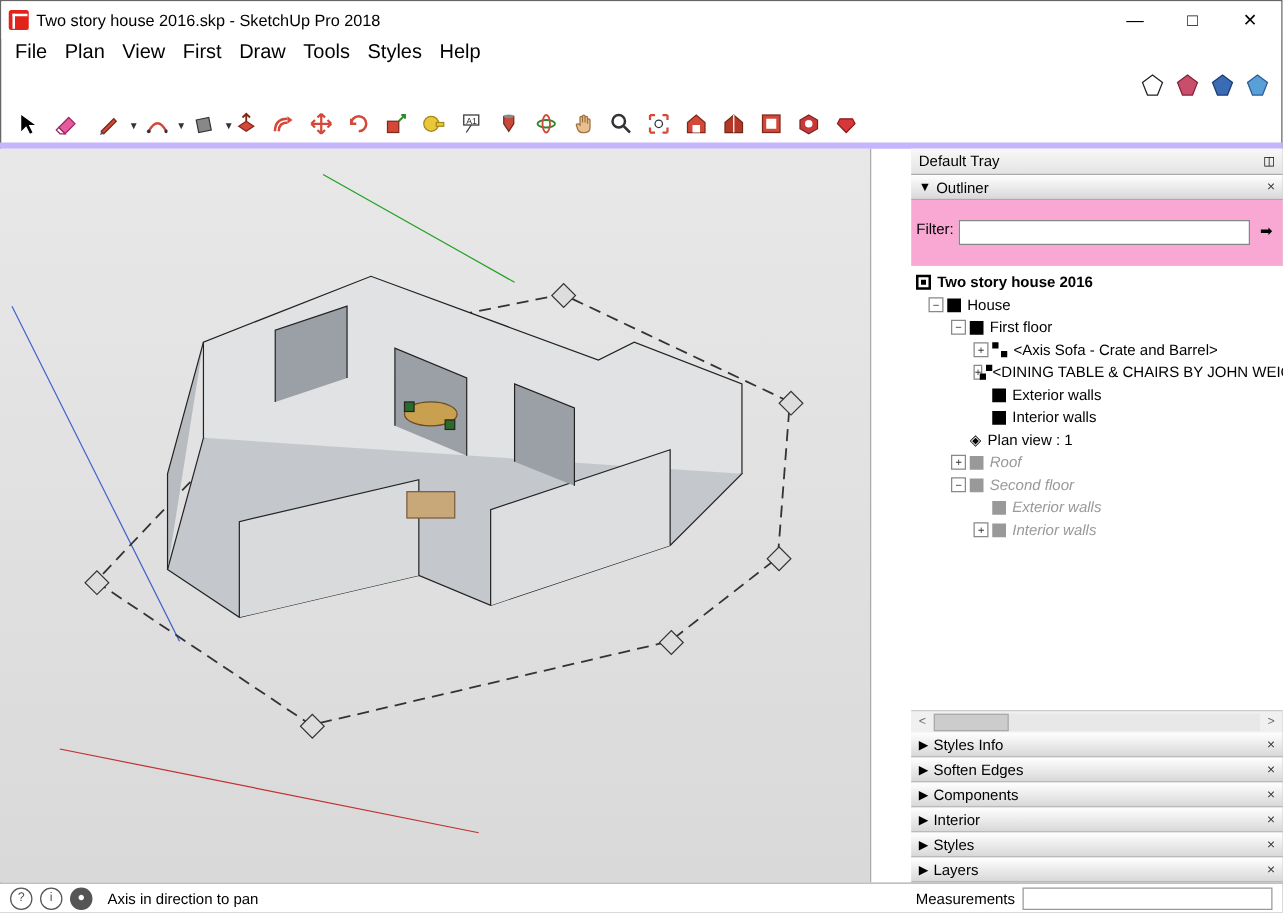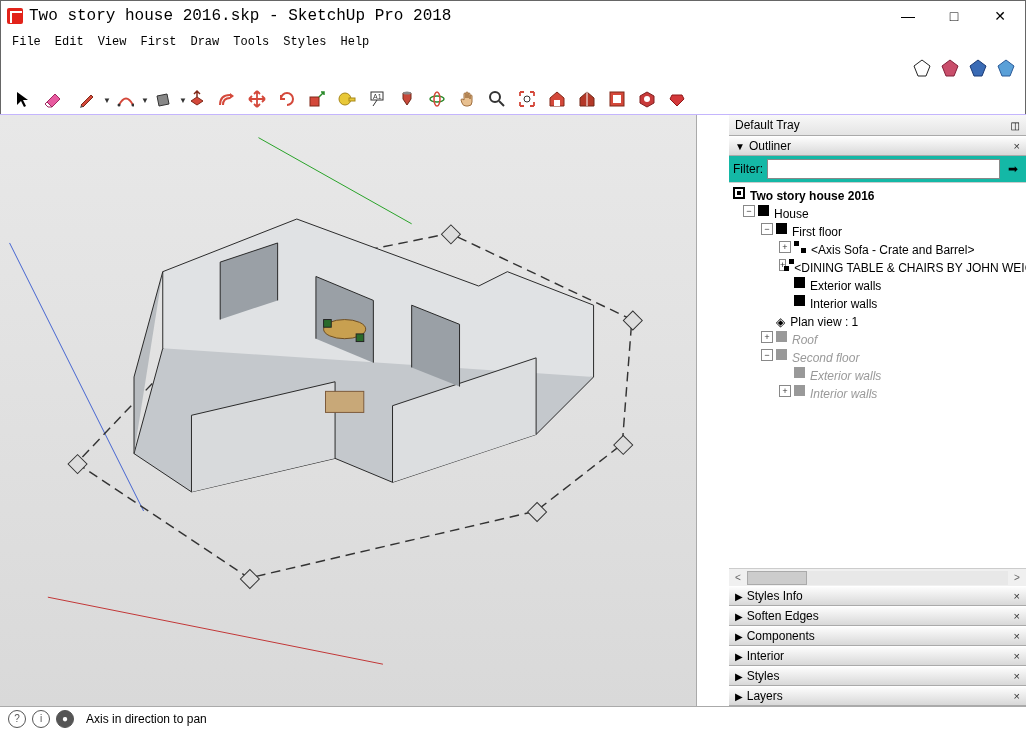--- a/index.html
+++ b/index.html
@@ -1,43 +1,43 @@
 <!DOCTYPE html>
 <html><head>
 <meta charset="utf-8">
 <style>
 * { box-sizing: border-box; margin: 0; padding: 0; }
 body { font-family: "Segoe UI", Tahoma, sans-serif; font-size: 12px; background: #fff; width: 1026px; height: 730px; overflow: hidden; border: 1px solid #666; }
 .titlebar { height: 30px; display: flex; align-items: center; padding: 0 2px 0 6px; background: #fff; }
 .titlebar .appicon { width: 16px; height: 16px; background: #e2231a; border-radius: 2px; margin-right: 6px; position: relative; }
 .titlebar .appicon::after{content:"";position:absolute;left:3px;top:3px;width:10px;height:10px;border:2px solid #fff;border-right:none;border-bottom:none;}
-.titlebar .title { flex: 1; font-size: 16px; font-family: Liberation Mono, monospace; }
+.titlebar .title { flex: 1; font-size: 13px; }
 .winbtns { display: flex; }
 .winbtn { width: 46px; height: 30px; display: flex; align-items: center; justify-content: center; font-size: 14px; font-family: "Segoe MDL2 Assets", sans-serif; }
-.menubar { height: 22px; display: flex; align-items: center; padding: 0 4px; font-size: 12px; font-family: Liberation Mono, monospace; }
+.menubar { height: 22px; display: flex; align-items: center; padding: 0 4px; font-size: 16px; }
 .menubar span { padding: 2px 7px; }
 .toprow { height: 30px; display: flex; justify-content: flex-end; align-items: center; padding-right: 8px; gap: 6px;}
 .toprow .ticon{width:22px;height:22px;display:flex;align-items:center;justify-content:center;}
 .toolbar { height: 32px; display: flex; align-items: center; padding: 0 8px; gap: 2px; }
 .toolbar .tb { width: 28px; height: 26px; display: flex; align-items: center; justify-content: center; position:relative; }
 .toolbar .tb .dd{position:absolute;right:-6px;top:10px;font-size:8px;color:#333}
 .toolbar .tbg{width:36px}
-.content { position: absolute; top: 114px; bottom: 24px; left: 0; right: 0; display: flex; border-top:1px solid #c4b5fd;gap:32px; }
+.content { position: absolute; top: 114px; bottom: 24px; left: 0; right: 0; display: flex; border-top:5px solid #c4b5fd;gap:32px; }
 .viewport { flex: 1; background: linear-gradient(#e8e8e8,#d9d9d9); position: relative; overflow:hidden; border-right: 1px solid #aaa; }
 .tray { width: 297px; background: #f0f0f0; display: flex; flex-direction: column; }
 .trayhdr { background: linear-gradient(#f8f8f8,#e4e4e4); border-bottom: 1px solid #aaa; padding: 3px 6px; font-size: 12px; display:flex; align-items:center; }
 .trayhdr .pin{margin-left:auto;font-size:10px}
 .panelhdr { background: linear-gradient(#fdfdfd,#d8d8d8); border-top:1px solid #fff;border-bottom: 1px solid #aaa; padding: 2px 6px; display: flex; align-items: center; }
 .panelhdr .arrow{margin-right:4px;font-size:10px}
 .panelhdr .x{margin-left:auto;font-size:11px;color:#333}
-.filterrow{display:flex;align-items:center;padding:3px 4px;background:#14b8a6;border-bottom:1px solid #ccc}
+.filterrow{display:flex;align-items:flex-start;padding:16px 4px;background:#f9a8d4;border-bottom:1px solid #ccc}
 .filterrow input{flex:1;height:20px;border:1px solid #888;padding:0 4px;font-size:12px;margin:0 4px}
 .filterrow .go{width:18px;height:18px;display:flex;align-items:center;justify-content:center}
 .tree{flex:1;background:#fff;overflow:auto;padding:4px 2px;font-size:12px;line-height:18px}
-.tree .row{display:flex;white-space:nowrap;padding:0 2px}
+.tree .row{display:flex;align-items:center;white-space:nowrap;padding:0 2px}
 .exp{width:12px;height:12px;border:1px solid #888;display:inline-flex;align-items:center;justify-content:center;font-size:9px;margin-right:3px;background:#fff;color:#333;line-height:1}
 .noexp{width:12px;height:12px;display:inline-block;margin-right:3px}
 .bicon{width:11px;height:11px;background:#000;display:inline-block;margin-right:5px}
 .compicon{width:12px;height:12px;display:inline-block;margin-right:5px;position:relative}
 .compicon::before,.compicon::after{content:"";position:absolute;width:5px;height:5px;background:#000}
 .compicon::before{left:0;top:0}
 .compicon::after{right:0;bottom:0}
 .modelicon{width:12px;height:12px;border:2px solid #000;display:inline-block;margin-right:5px;position:relative}
 .modelicon::after{content:"";position:absolute;left:2px;top:2px;width:4px;height:4px;background:#000}
 .dim{color:#999;font-style:italic}
@@ -61,21 +61,21 @@
   <div class="title">Two story house 2016.skp - SketchUp Pro 2018</div>
   <div class="winbtns">
     <div class="winbtn">—</div>
     <div class="winbtn">□</div>
     <div class="winbtn">✕</div>
   </div>
 </div>
 
 <div class="menubar">
   <span>File</span>
-  <span>Edit</span>
+  <span>Plan</span>
   <span>View</span>
   <span>First</span>
   <span>Draw</span>
   <span>Tools</span>
   <span>Styles</span>
   <span>Help</span>
 </div>
 
 <div class="toprow">
   <div class="ticon">
@@ -389,13 +389,17 @@
         <span class="x">×</span>
       </div>
   </div>
 </div>
 
 <div class="statusbar">
   <div class="sicon">?</div>
   <div class="sicon">i</div>
   <div class="sicon" style="background:#555;color:#fff;border-color:#555">●</div>
   <span style="margin-left:6px">Axis in direction to pan</span>
+  <div class="meas">
+    <span>Measurements</span>
+    <div class="box"></div>
+  </div>
 </div>
 
 </body></html>

